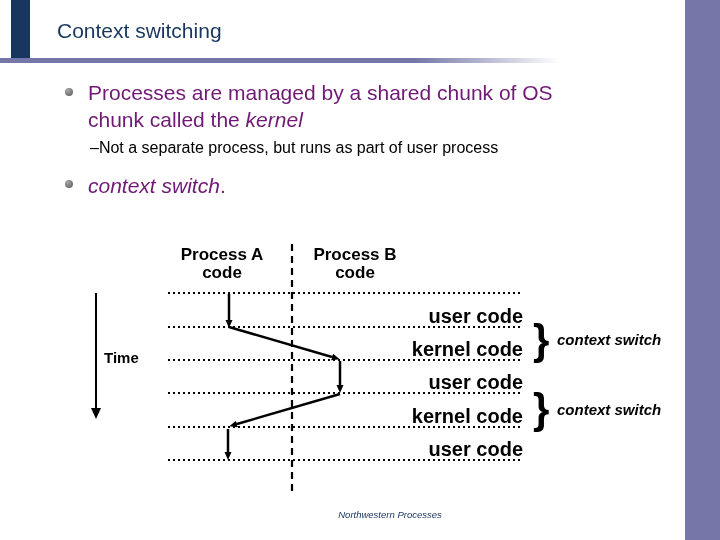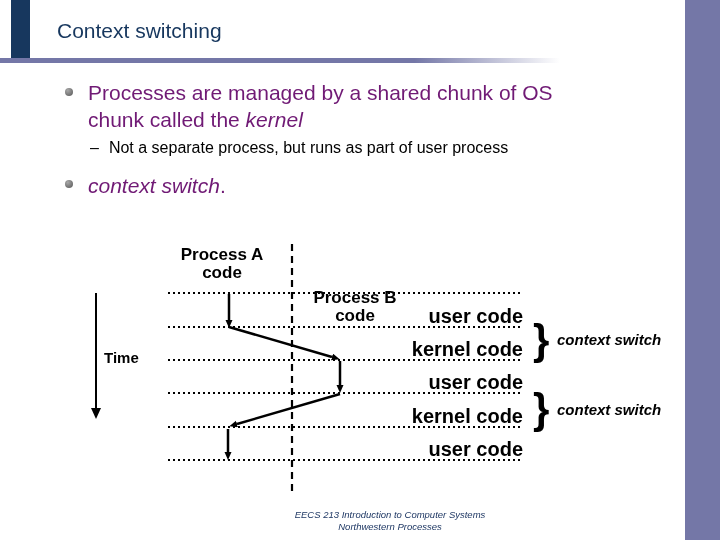--- a/index.html
+++ b/index.html
@@ -22,28 +22,28 @@
 
   
   .bullet-dot { width:8px; height:8px; border-radius:50%;
                 background:radial-gradient(circle at 35% 30%, #a8a8a8, #565656); }
   .dot1 { left:65px; top:88px; }
   .dot2 { left:65px; top:180px; }
   .b-text { color:#701a75; font-size:21px; line-height:27px; white-space:nowrap; }
   .b1 { left:88px; top:79px; }
   .b2 { left:88px; top:172px; }
   .sub1 { left:90px; top:138px; font-size:16px; line-height:20px; color:#000; white-space:nowrap; }
-  .sub1 .sub-text { margin-left:10px; }
+  .sub1 .sub-text { margin-left:0; }
   .it { font-style:italic; }
 
   
   .proc-label { width:110px; text-align:center; font-weight:bold; font-size:17px;
                 line-height:18px; color:#000; }
   .proc-a { left:167px; top:246px; }
-  .proc-b { left:300px; top:246px;margin-top:43px; }
+  .proc-b { left:300px; top:246px; }
   .time-label { left:104px; top:349px; font-weight:bold; font-size:15px; color:#000; }
   .band-label { right:197px; font-weight:bold; font-size:20px; color:#000; white-space:nowrap; }
   .bl1 { top:305px; } .bl2 { top:338px; } .bl3 { top:371px; } .bl4 { top:405px; } .bl5 { top:438px; }
   .brace { left:533px; font-size:42px; font-weight:bold; line-height:38px; color:#000; }
   .brace1 { top:321px; } .brace2 { top:390px; }
   .ctx-label { left:557px; font-style:italic; font-weight:bold; font-size:15px; color:#000; white-space:nowrap; }
   .ctx1 { top:331px; } .ctx2 { top:401px; }
 
   .diagram-svg { left:0; top:0; pointer-events:none; }
 
@@ -127,17 +127,16 @@
     <g stroke="#000" stroke-width="2.5" fill="none">
       <line x1="229" y1="294" x2="229" y2="320" marker-end="url(#ah)"></line>
       <line x1="229" y1="327" x2="332" y2="357" marker-end="url(#ah)"></line>
       <line x1="340" y1="361" x2="340" y2="385" marker-end="url(#ah)"></line>
       <line x1="340" y1="394" x2="237" y2="424" marker-end="url(#ah)"></line>
       <line x1="228" y1="429" x2="228" y2="452" marker-end="url(#ah)"></line>
     </g>
   </svg>
 
   <div class="abs footer">
-    <div>EECS 213 Introduction to Computer Systems</div>
     <div>Northwestern Processes</div>
   </div>
 
 </div>
 
 </body></html>

